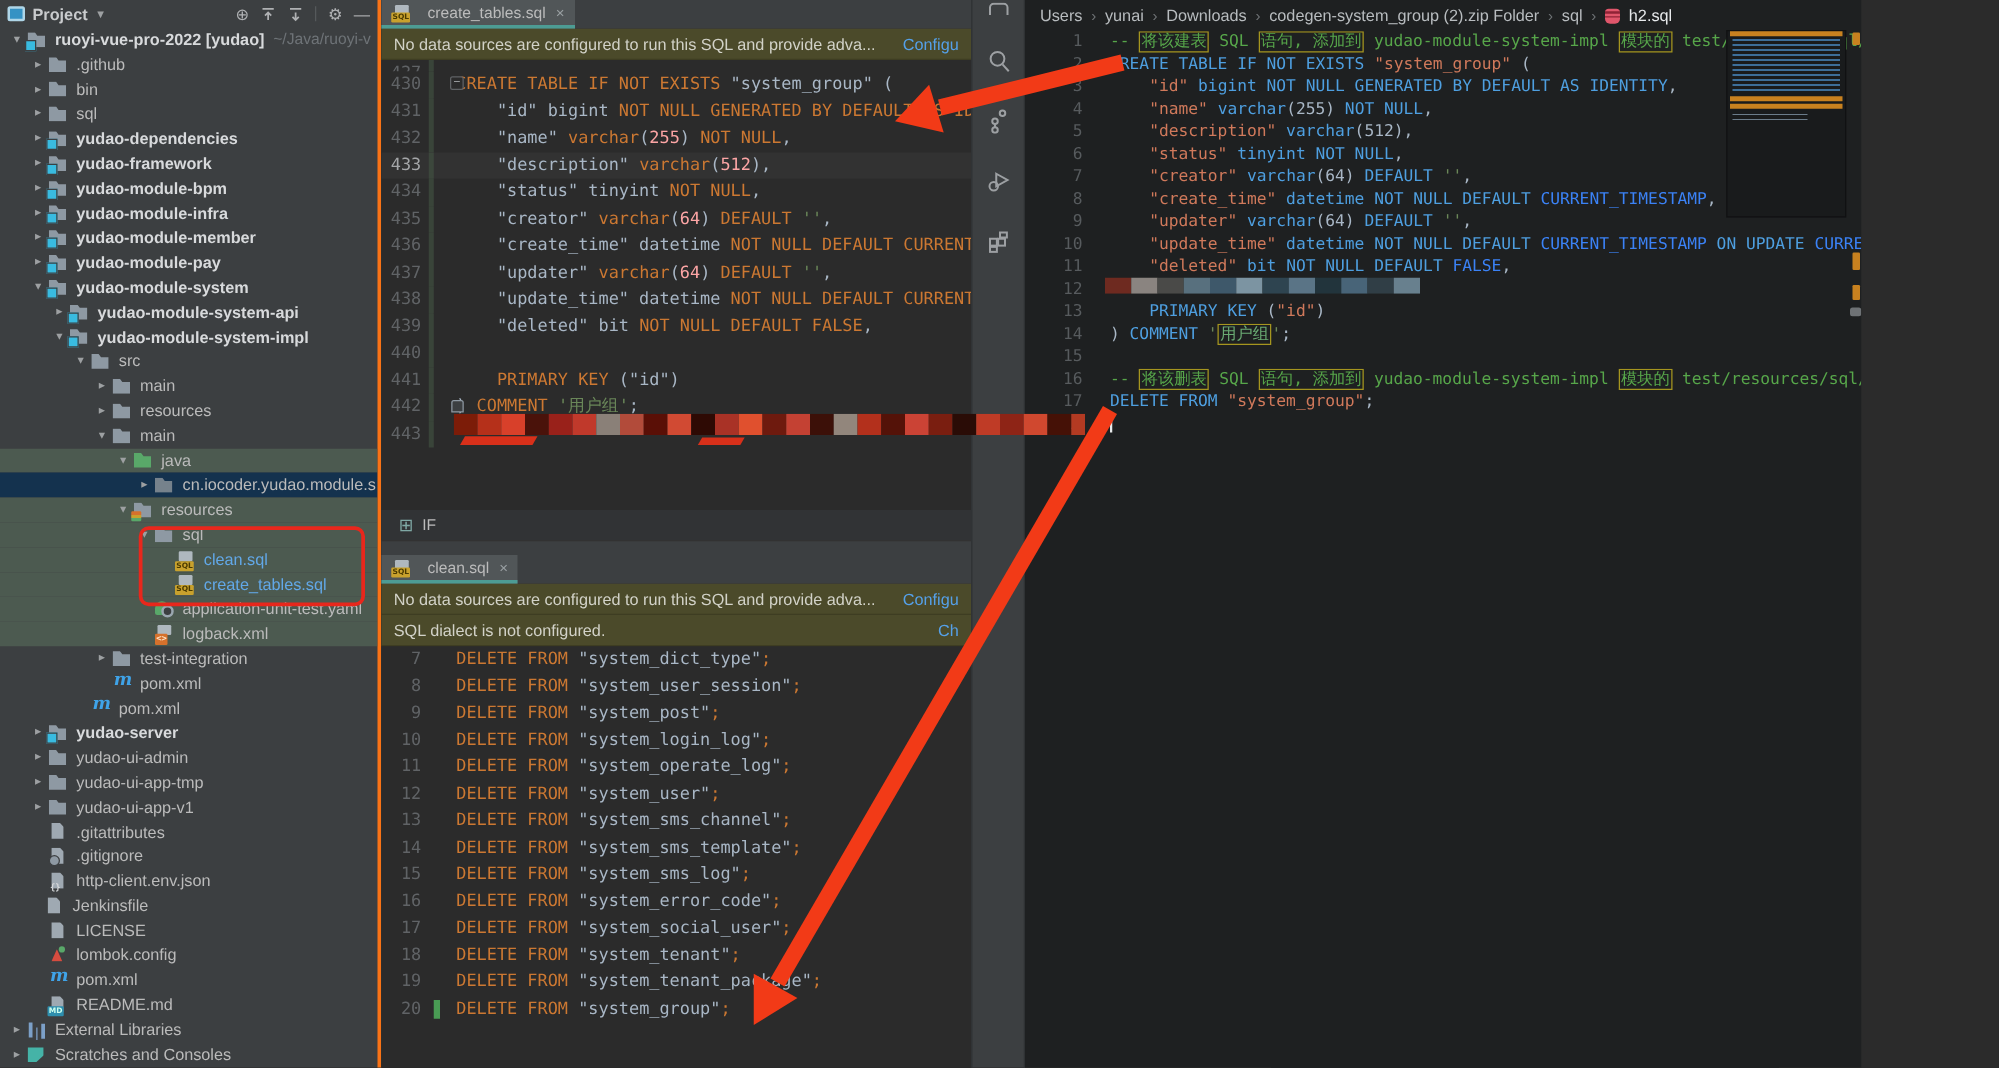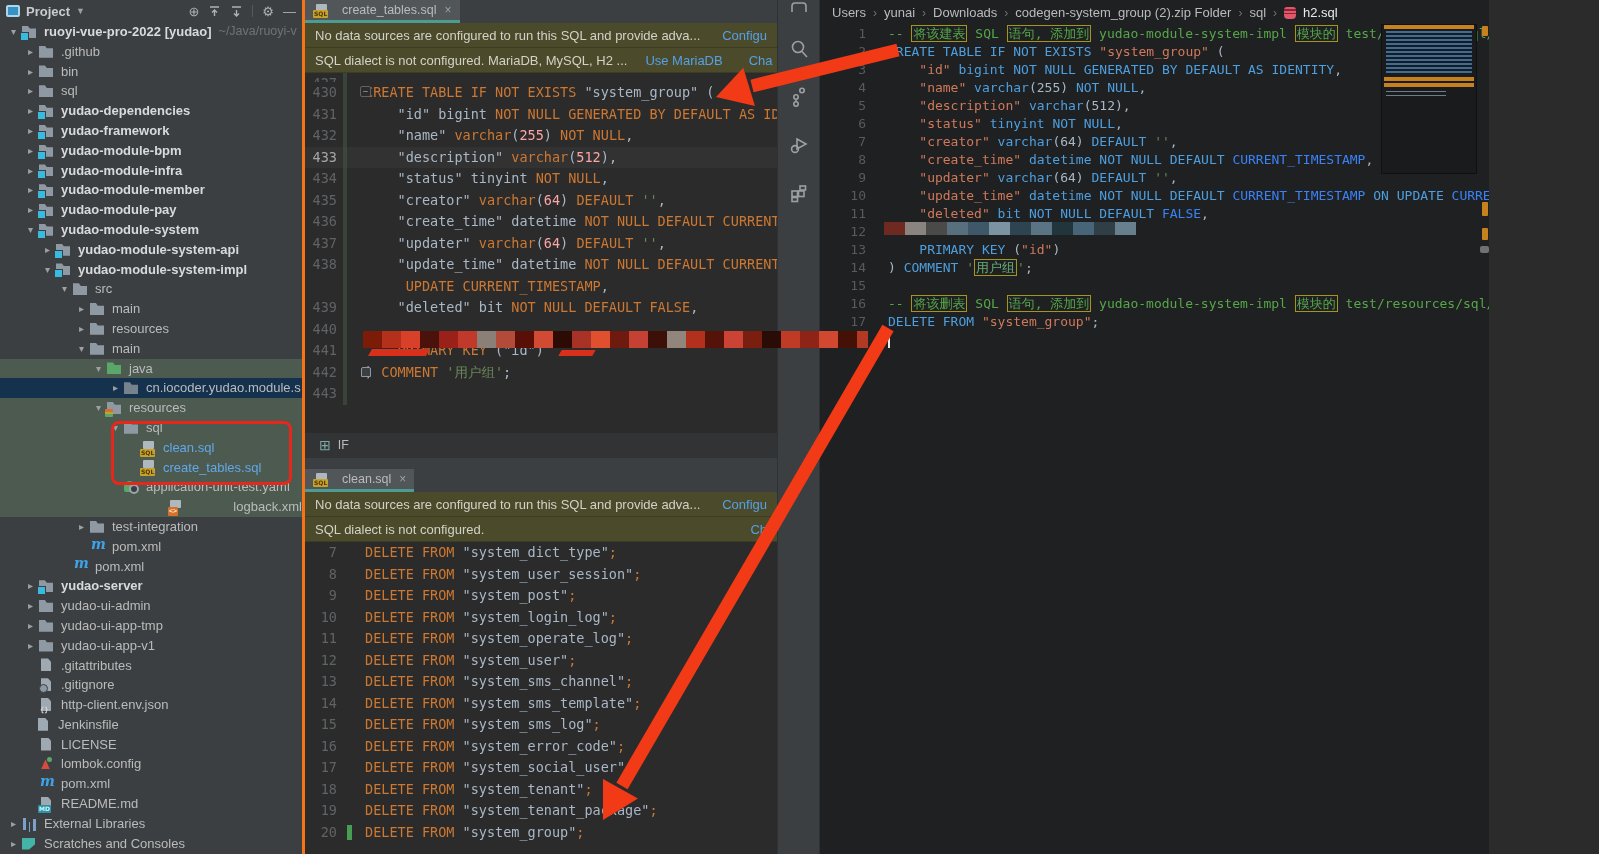--- a/index.html
+++ b/index.html
@@ -263,21 +263,21 @@
       <div class="trow band" style="padding-left: 125px;">
         <span class="chev"></span>
         <span class="ic ic-sql"></span>
         <span class="lbl blu">create_tables.sql</span>
       </div>
       <div class="trow band" style="padding-left: 108px;">
         <span class="chev"></span>
         <span class="ic ic-yaml"></span>
         <span class="lbl">application-unit-test.yaml</span>
       </div>
-      <div class="trow band" style="padding-left: 108px; justify-content: space-between;">
+      <div class="trow band" style="padding-left: 108px;">
         <span class="chev"></span>
         <span class="ic ic-xml"></span>
         <span class="lbl">logback.xml</span>
       </div>
       <div class="trow" style="padding-left: 74px;">
         <span class="chev">▸</span>
         <span class="ic ic-folder"></span>
         <span class="lbl">test-integration</span>
       </div>
       <div class="trow" style="padding-left: 74px;">
@@ -368,41 +368,33 @@
     <div class="tab">
       <span class="ic ic-sql" style="height:12px"></span>
       <span>create_tables.sql</span>
       <span class="tclose">×</span>
     </div>
   </div>
   <div class="banner">
     <span class="btext">No data sources are configured to run this SQL and provide adva...</span>
     <span class="blinks">
         <span class="blink">Configu</span>
-      </span>
-  </div>
-  <div class="banner">
-    <span class="btext">SQL dialect is not configured. MariaDB, MySQL, H2 ...</span>
-    <span class="blinks">
-        <span class="blink">Use MariaDB</span>
-        <span class="blink">Cha</span>
       </span>
   </div>
   <div class="codebox gutstrip" id="code-top" style="height:360px">
       <div class="crow part"><span class="gut">427</span><span class="ct"></span></div>
       <div class="crow"><span class="gut">430</span><span class="fold">−</span><span class="ct"><span class="tk o">CREATE TABLE IF NOT EXISTS</span><span class="tk w"> "system_group" (</span></span></div>
       <div class="crow"><span class="gut">431</span><span class="ct"><span class="tk w">    "id" bigint </span><span class="tk o">NOT NULL GENERATED BY DEFAULT AS IDENTITY</span></span></div>
       <div class="crow"><span class="gut">432</span><span class="ct"><span class="tk w">    "name" </span><span class="tk o">varchar</span><span class="tk w">(</span><span class="tk n">255</span><span class="tk w">) </span><span class="tk o">NOT NULL</span><span class="tk w">,</span></span></div>
       <div class="crow cur"><span class="gut">433</span><span class="ct"><span class="tk w">    "description" </span><span class="tk o">varchar</span><span class="tk w">(</span><span class="tk n">512</span><span class="tk w">),</span></span></div>
       <div class="crow"><span class="gut">434</span><span class="ct"><span class="tk w">    "status" tinyint </span><span class="tk o">NOT NULL</span><span class="tk w">,</span></span></div>
       <div class="crow"><span class="gut">435</span><span class="ct"><span class="tk w">    "creator" </span><span class="tk o">varchar</span><span class="tk w">(</span><span class="tk n">64</span><span class="tk w">) </span><span class="tk o">DEFAULT</span><span class="tk w"> </span><span class="tk s">''</span><span class="tk w">,</span></span></div>
       <div class="crow"><span class="gut">436</span><span class="ct"><span class="tk w">    "create_time" datetime </span><span class="tk o">NOT NULL DEFAULT CURRENT_TIMESTAMP</span></span></div>
       <div class="crow"><span class="gut">437</span><span class="ct"><span class="tk w">    "updater" </span><span class="tk o">varchar</span><span class="tk w">(</span><span class="tk n">64</span><span class="tk w">) </span><span class="tk o">DEFAULT</span><span class="tk w"> </span><span class="tk s">''</span><span class="tk w">,</span></span></div>
       <div class="crow"><span class="gut">438</span><span class="ct"><span class="tk w">    "update_time" datetime </span><span class="tk o">NOT NULL DEFAULT CURRENT_TIMESTAMP ON</span></span></div>
-      <div class="crow"><span class="gut"></span><span class="ct"><span class="tk o">     UPDATE CURRENT_TIMESTAMP</span><span class="tk w">,</span></span></div>
       <div class="crow"><span class="gut">439</span><span class="ct"><span class="tk w">    "deleted" bit </span><span class="tk o">NOT NULL DEFAULT FALSE</span><span class="tk w">,</span></span></div>
       <div class="crow"><span class="gut">440</span><span class="ct"></span></div>
       <div class="crow"><span class="gut">441</span><span class="ct"><span class="tk o">    PRIMARY KEY</span><span class="tk w"> ("id")</span></span></div>
       <div class="crow"><span class="gut">442</span><span class="gicon"></span><span class="ct"><span class="tk w">) </span><span class="tk o">COMMENT</span><span class="tk w"> </span><span class="tk s">'用户组'</span><span class="tk w">;</span></span></div>
       <div class="crow"><span class="gut">443</span><span class="ct"></span></div>
     </div>
   <div class="brfile">
     <span class="grid">⊞</span>
     <span>IF</span>
   </div>

